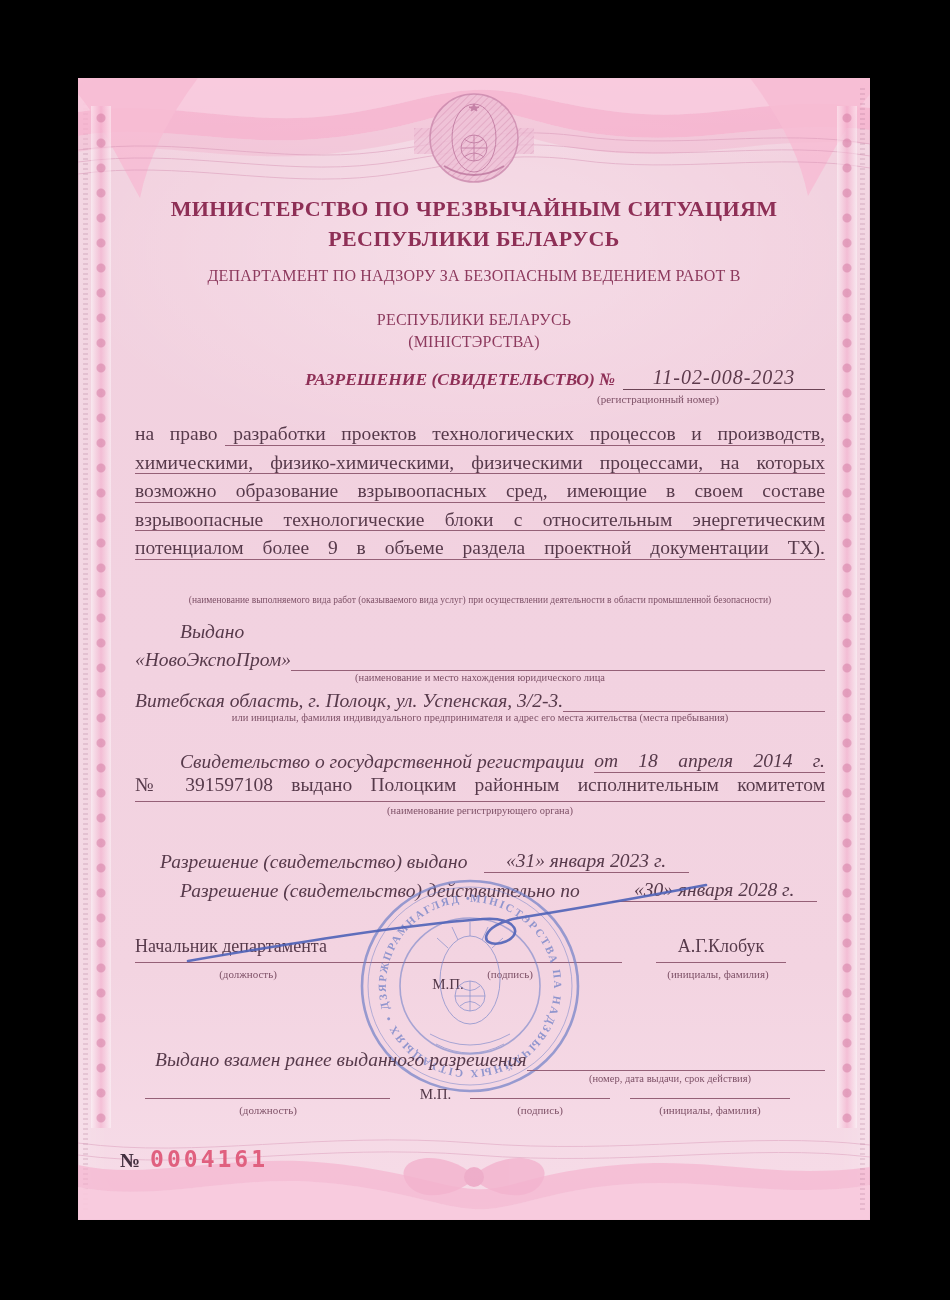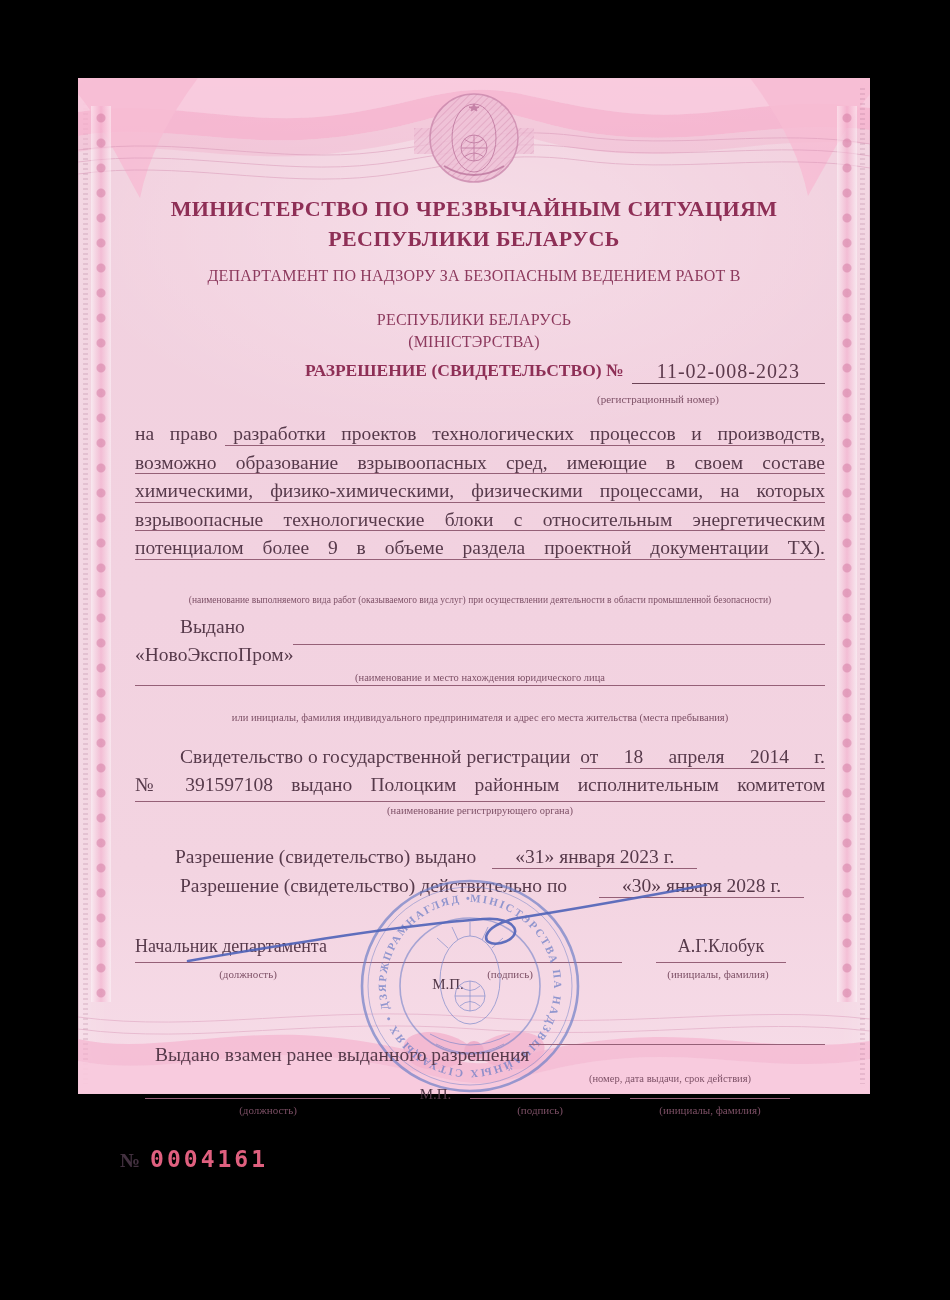--- a/index.html
+++ b/index.html
@@ -1,21 +1,21 @@
 <!DOCTYPE html>
 <html><head>
 <meta charset="utf-8">
 <style>
   html,body{margin:0;padding:0;background:#000;}
   body{width:950px;height:1300px;position:relative;overflow:hidden;
        font-family:"Liberation Serif","DejaVu Serif",serif;}
   .abs{position:absolute;}
   
   #cert{
-    left:78px;top:78px;width:792px;height:1016px;
+    left:78px;top:78px;width:792px;height:1142px;
     background:
       radial-gradient(ellipse 600px 300px at 50% 15%, rgba(255,255,255,.25), rgba(255,255,255,0) 70%),
       linear-gradient(180deg,#f7dde9 0%,#f2d1df 7%,#f2d2e0 52%,#f3d4e1 78%,#f6dbe7 96%,#f4d7e4 100%);
     box-shadow: inset 0 0 0 1px rgba(160,100,130,.25), inset 0 0 40px rgba(255,255,255,.3);
   }
   
   #cert::before,#cert::after{content:'';position:absolute;top:10px;bottom:10px;width:5px;
     background:repeating-linear-gradient(180deg, rgba(164,106,138,.20) 0 2px, rgba(255,255,255,0) 2px 5px);}
   #cert::before{left:5px;} #cert::after{right:5px;}
   .side-strip{top:28px;bottom:92px;width:20px;
@@ -27,21 +27,21 @@
   svg{display:block;}
   
   .maroon{color:#8e2f56;}
   .title{font-weight:bold;font-size:22px;letter-spacing:.4px;text-align:center;width:100%;}
   .dept{font-size:16px;letter-spacing:.2px;text-align:center;width:100%;color:#8d3a5e;font-family:Liberation Serif, serif;}
   .body-t{font-size:19.5px;color:#573a4b;}
   .caption{font-size:10px;color:#7d5066;text-align:center;line-height:12px;}
   .jfull{text-align:justify;text-align-last:justify;}
   .rule{border-bottom:1.3px solid #956077;}
   .fill-rule{flex:1 1 auto;border-bottom:1.3px solid #956077;}
-  .row{display:flex;align-items:flex-start;}
+  .row{display:flex;align-items:flex-end;font-style:italic;}
   .scope-line{position:relative;height:28.5px;line-height:28.5px;text-align:justify;text-align-last:justify;}
   .scope-line::after{content:'';position:absolute;left:0;right:0;bottom:3px;border-bottom:1.3px solid #956077;}
   .scope-line.first::after{left:90px;}
   .num{font-size:20px;letter-spacing:1px;color:#5d3a4c;text-align:center;}
   .small-lbl{font-size:15px;color:#54394a;text-align:center;}
   .sig-t{font-size:18px;color:#573a4b;}
   .serial-no{font-family:"DejaVu Sans Mono","Liberation Mono",monospace;
      font-size:23px;font-weight:bold;letter-spacing:3px;color:#e0607f;}
   .serial-pre{font-size:20px;font-weight:bold;color:#433140;margin-right:10px;}
 </style>
@@ -108,49 +108,50 @@
   <div class="abs dept" style="top:255px;">(МІНІСТЭРСТВА)</div>
 
   <div class="abs row" style="left:57px;top:282px;width:690px;height:30px;">
     <span style="flex:0 0 auto;margin-left:170px;font-weight:bold;font-size:17.5px;" class="maroon">РАЗРЕШЕНИЕ (СВИДЕТЕЛЬСТВО) №</span>
     <span class="num" style="flex:1 1 auto;border-bottom:1.5px solid #6b4355;margin-left:8px;">11-02-008-2023</span>
   </div>
   <div class="abs caption" style="left:460px;top:315px;width:240px;font-size:11px;">(регистрационный номер)</div>
 
   <div class="abs body-t" style="left:57px;top:342px;width:690px;">
     <div class="scope-line first">на право разработки проектов технологических процессов и производств,</div>
+    <div class="scope-line">химическими, физико-химическими, физическими процессами, на которых</div>
     <div class="scope-line">возможно образование взрывоопасных сред, имеющие в своем составе</div>
-    <div class="scope-line">химическими, физико-химическими, физическими процессами, на которых</div>
     <div class="scope-line">взрывоопасные технологические блоки с относительным энергетическим</div>
     <div class="scope-line">потенциалом более 9 в объеме раздела проектной документации ТХ).</div>
   </div>
   <div class="abs caption" style="left:40px;top:516px;width:724px;font-size:9.5px;">(наименование выполняемого вида работ (оказываемого вида услуг) при осуществлении деятельности в области промышленной безопасности)</div>
 
   <div class="abs row body-t" style="left:57px;top:538px;width:690px;height:27px;">
     <span style="flex:0 0 auto;margin-left:45px;">Выдано</span>
   </div>
   <div class="abs row body-t" style="left:57px;top:566px;width:690px;height:27px;">
     <span style="flex:0 0 auto;">«НовоЭкспоПром»</span>
     <span class="fill-rule"></span>
   </div>
   <div class="abs caption" style="left:57px;top:594px;width:690px;font-size:10.5px;">(наименование и место нахождения юридического лица</div>
   <div class="abs row body-t" style="left:57px;top:607px;width:690px;height:27px;">
+    <span style="flex:0 0 auto;">Витебская область, г. Полоцк, ул. Успенская, 3/2-3.</span>
     <span class="fill-rule"></span>
   </div>
   <div class="abs caption" style="left:57px;top:634px;width:690px;font-size:10.5px;">или инициалы, фамилия индивидуального предпринимателя и адрес его места жительства (места пребывания)</div>
 
   <div class="abs row body-t" style="left:57px;top:668px;width:690px;height:27px;">
     <span style="flex:0 0 auto;margin-left:45px;">Свидетельство о государственной регистрации</span>
     <span class="jfull" style="flex:1 1 auto;margin-left:10px;border-bottom:1.3px solid #956077;display:block;">от 18 апреля 2014 г.</span>
   </div>
   <div class="abs body-t jfull rule" style="left:57px;top:696px;width:690px;height:27px;">№ 391597108 выдано Полоцким районным исполнительным комитетом</div>
   <div class="abs caption" style="left:57px;top:727px;width:690px;font-size:10.5px;">(наименование регистрирующего органа)</div>
 
   <div class="abs row body-t" style="left:57px;top:768px;width:690px;height:27px;">
-    <span style="flex:0 0 auto;margin-left:40px;">Разрешение (свидетельство) выдано</span>
+    <span style="flex:0 0 auto;margin-left:25px;">Разрешение (свидетельство) выдано</span>
     <span class="rule" style="flex:0 0 auto;width:205px;margin-left:16px;text-align:center;">«31» января 2023 г.</span>
   </div>
   <div class="abs row body-t" style="left:57px;top:797px;width:690px;height:27px;gap:16px;">
     <span style="flex:0 0 auto;margin-left:45px;">Разрешение (свидетельство) действительно по</span>
     <span class="rule" style="flex:0 0 auto;width:205px;margin-left:16px;text-align:center;">«30» января 2028 г.</span>
   </div>
 
   <div class="abs sig-t rule" style="left:57px;top:858px;width:487px;height:26px;">Начальник департамента</div>
   <div class="abs sig-t rule" style="left:578px;top:858px;width:130px;height:26px;text-align:center;">А.Г.Клобук</div>
   <div class="abs caption" style="left:80px;top:890px;width:180px;font-size:11px;">(должность)</div>

